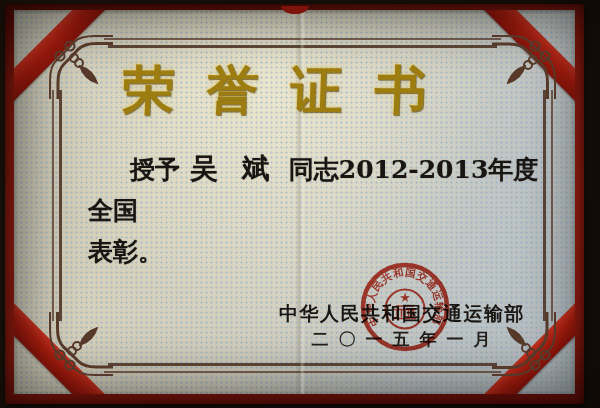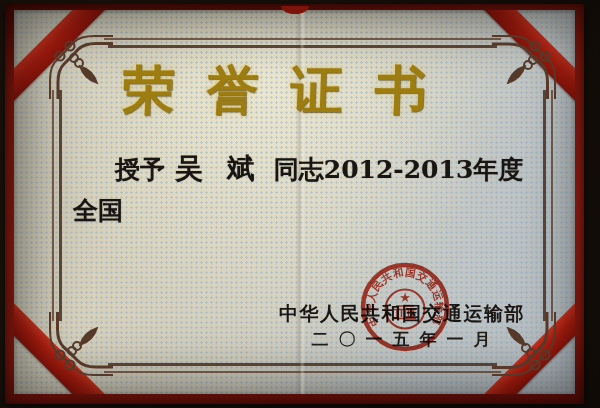--- a/index.html
+++ b/index.html
@@ -67,21 +67,21 @@
   
   .title{
     position:absolute;left:0;right:40px;top:46px;text-align:center;z-index:2;
     font-size:52px;font-weight:700;letter-spacing:32px;text-indent:32px;
     color:#9d7c10;
     text-shadow:1px 1px 1px rgba(58,44,3,.6), -1px -1px 0 rgba(235,205,95,.5), 0 0 7px rgba(212,180,70,.35);
     transform:skewX(-2deg);
   }
   
   .bodytext{
-    position:absolute;left:59px;top:138px;width:452px;z-index:2;
+    position:absolute;left:74px;top:138px;width:452px;z-index:2;
     color:#181512;font-size:25px;line-height:41px;font-weight:600;
     text-shadow:0 0 1px rgba(20,15,10,.4);
   }
   .bodytext .indent{display:inline-block;width:42px;}
   .recipient{font-size:28px;font-weight:800;letter-spacing:7px;margin:0 12px 0 10px;}
   
   .issuer{
     position:absolute;left:388px;top:291px;transform:translateX(-50%);white-space:nowrap;
     font-size:19px;font-weight:700;color:#1a1613;letter-spacing:1.5px;z-index:2;
   }
@@ -161,20 +161,21 @@
             <circle stroke-width="2" cx="30" cy="28" r="4"></circle>
             <path stroke-width="1.8" fill="#57392a" d="M31,31 Q44,35 48,48 Q35,44 31,31 Z"></path>
           </g>
         </svg>
       </div>
 
       <div class="title">荣誉证书</div>
 
       <div class="bodytext">
         <div><span class="indent"></span><span>授予</span><span class="recipient">吴 斌</span><span>同志2012-2013年度全国</span></div>
+        <div>表彰。</div>
       </div>
 
       <div class="issuer">中华人民共和国交通运输部</div>
       <div class="cdate">二〇一五年一月</div>
 
       <svg class="seal" viewBox="0 0 110 110">
         <g fill="none" stroke="#c23323">
           <circle cx="55" cy="55" r="42" stroke-width="4.5"></circle>
           <circle cx="55" cy="57" r="19.5" stroke-width="2"></circle>
           <path id="sealArc" d="M29.6,72.8 A31,31 0 1 1 80.4,72.8" stroke="none"></path>

